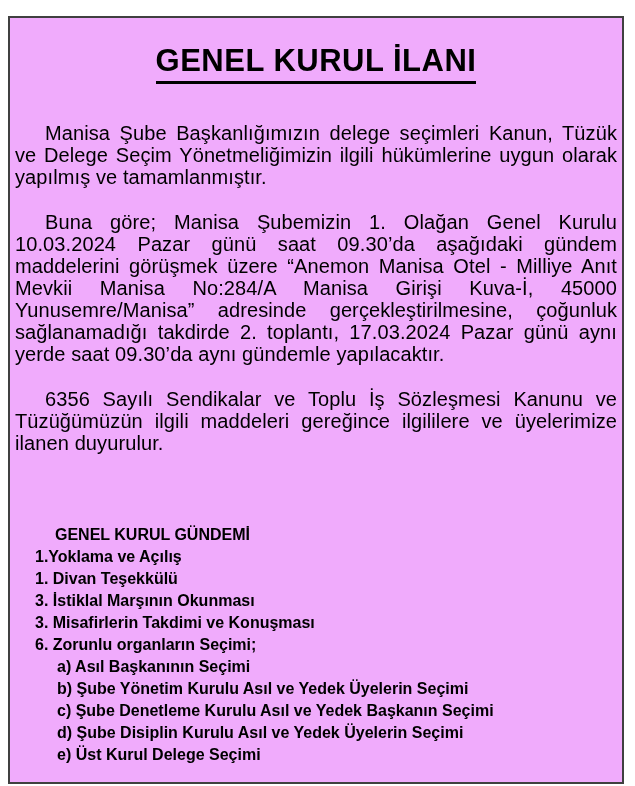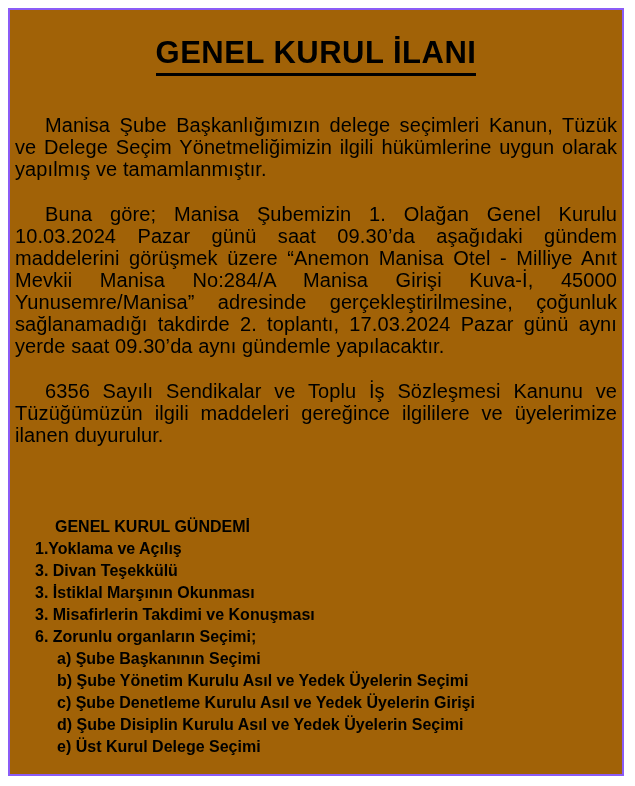--- a/index.html
+++ b/index.html
@@ -9,26 +9,26 @@
       width: 635px;
       height: 786px;
       font-family: "Liberation Sans", sans-serif;
       color: #000000;
       position: relative;
       overflow: hidden;
     }
     .page-frame {
       position: absolute;
       left: 8px;
-      top: 8px;
+      top: 16px;
       width: 612px;
       height: 764px;
-      border: 2px solid #8b5cf6;
+      border: 2px solid #404040;
       box-sizing: content-box;
-      background: #a16207;
+      background: #f0abfc;
     }
     .page-content {
       padding: 0 5px;
     }
     .doc-title {
       margin: 26px 0 38px 0;
       text-align: center;
       font-size: 31px;
       font-weight: bold;
       letter-spacing: 0.5px;
@@ -82,25 +82,25 @@
     <p class="para">Manisa Şube Başkanlığımızın delege seçimleri Kanun, Tüzük ve Delege Seçim Yönetmeliğimizin ilgili hükümlerine uygun olarak yapılmış ve tamamlanmıştır.</p>
 
     <p class="para">Buna göre; Manisa Şubemizin 1. Olağan Genel Kurulu 10.03.2024 Pazar günü saat 09.30’da aşağıdaki gündem maddelerini görüşmek üzere “Anemon Manisa Otel - Milliye Anıt Mevkii Manisa No:284/A Manisa Girişi Kuva-İ, 45000 Yunusemre/Manisa” adresinde gerçekleştirilmesine, çoğunluk sağlanamadığı takdirde 2. toplantı, 17.03.2024 Pazar günü aynı yerde saat 09.30’da aynı gündemle yapılacaktır.</p>
 
     <p class="para">6356 Sayılı Sendikalar ve Toplu İş Sözleşmesi Kanunu ve Tüzüğümüzün ilgili maddeleri gereğince ilgililere ve üyelerimize ilanen duyurulur.</p>
 
     <div class="agenda">
       <div class="agenda-heading">GENEL KURUL GÜNDEMİ</div>
 
       <div class="agenda-item level-1">1.Yoklama ve Açılış</div>
-      <div class="agenda-item level-1">3. Divan Teşekkülü</div>
+      <div class="agenda-item level-1">1. Divan Teşekkülü</div>
       <div class="agenda-item level-1">3. İstiklal Marşının Okunması</div>
       <div class="agenda-item level-1">3. Misafirlerin Takdimi ve Konuşması</div>
       <div class="agenda-item level-1">6. Zorunlu organların Seçimi;</div>
-      <div class="agenda-item level-2">a) Şube Başkanının Seçimi</div>
+      <div class="agenda-item level-2">a) Asıl Başkanının Seçimi</div>
       <div class="agenda-item level-2">b) Şube Yönetim Kurulu Asıl ve Yedek Üyelerin Seçimi</div>
-      <div class="agenda-item level-2">c) Şube Denetleme Kurulu Asıl ve Yedek Üyelerin Girişi</div>
+      <div class="agenda-item level-2">c) Şube Denetleme Kurulu Asıl ve Yedek Başkanın Seçimi</div>
       <div class="agenda-item level-2">d) Şube Disiplin Kurulu Asıl ve Yedek Üyelerin Seçimi</div>
       <div class="agenda-item level-2">e) Üst Kurul Delege Seçimi</div>
     </div>
 
   </div>
 </div>
 
 </body></html>

